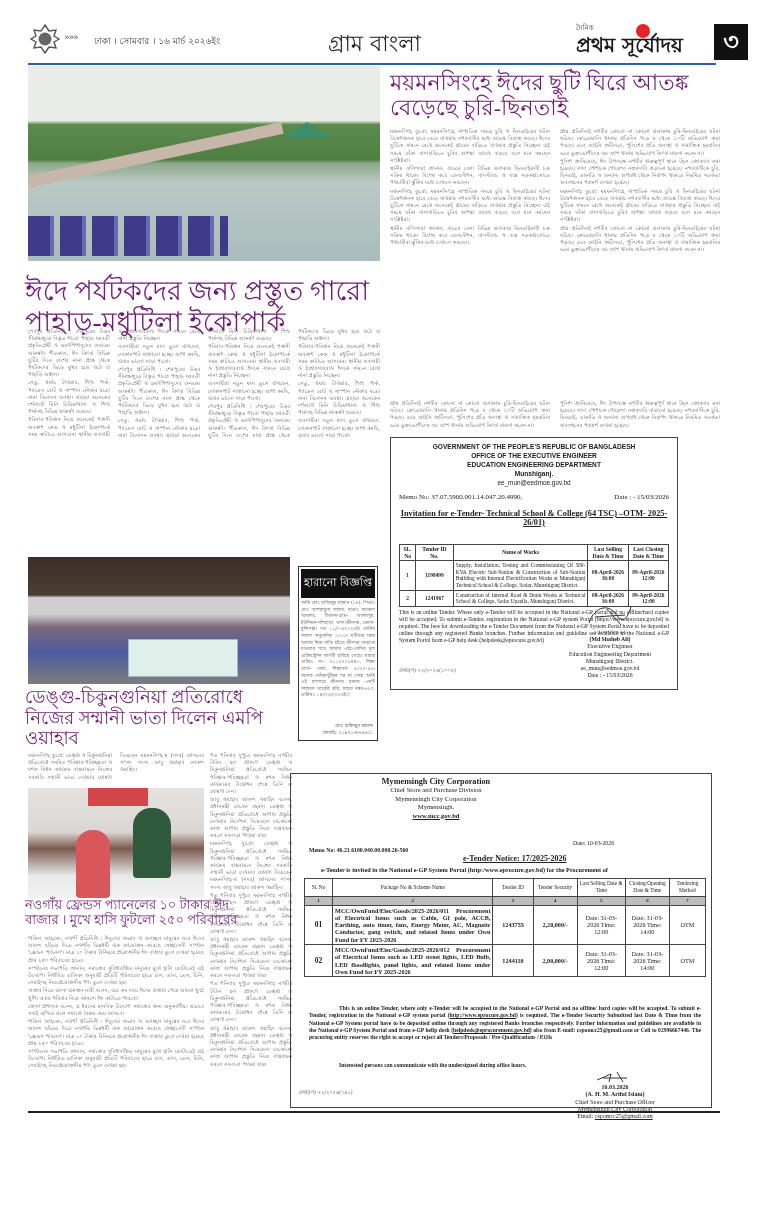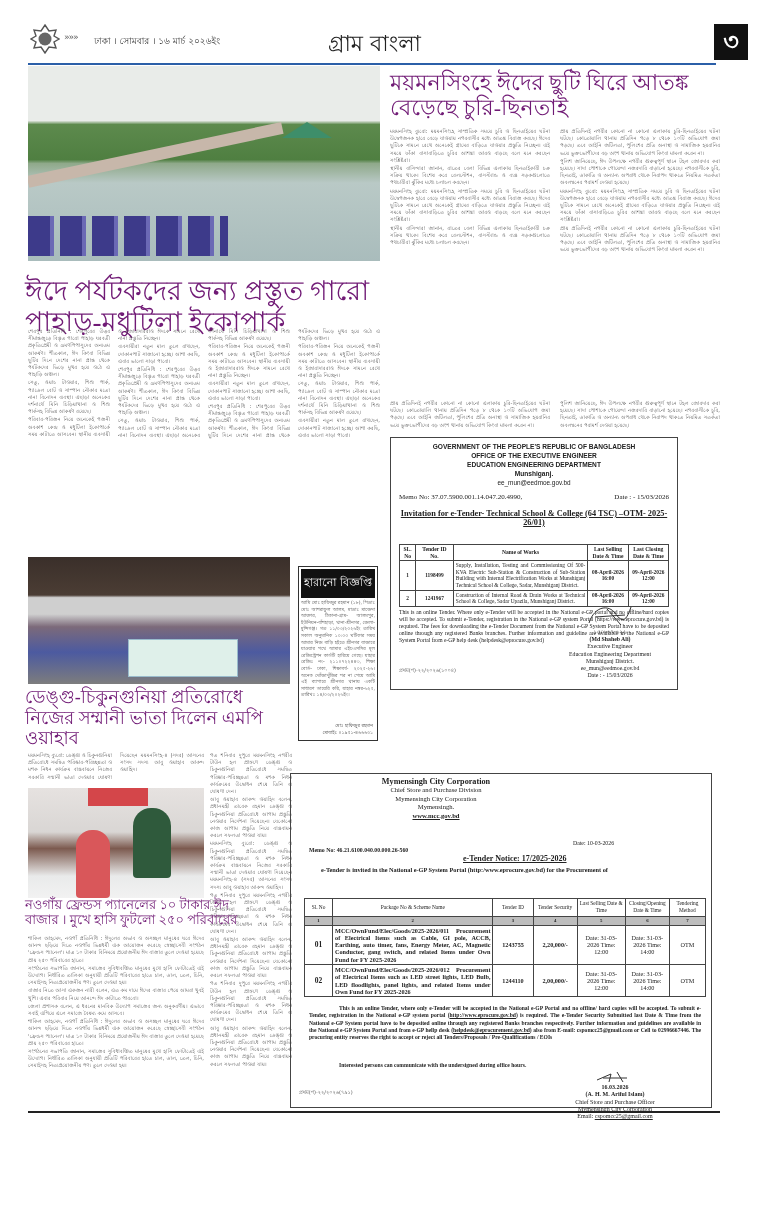--- a/index.html
+++ b/index.html
@@ -72,21 +72,21 @@
 
   
   .ad2 { position: absolute; left: 290px; top: 773px; width: 422px; height: 335px; border: 1px solid #444; padding: 4px 8px; font-family: "Liberation Serif", serif; color: #222; }
   .ad2 .org { text-align: center; font-size: 6.6px; line-height: 8.4px; margin-left: -130px; }
   .ad2 .org .n1 { font-weight: bold; font-size: 8.2px; }
   .ad2 .org .url { text-decoration: underline; font-weight: bold; }
   .ad2 .memo { position: absolute; left: 18px; top: 73px; font-size: 5.8px; font-weight: bold; }
   .ad2 .date { position: absolute; left: 282px; top: 66px; font-size: 5.8px; }
   .ad2 .notice-title { position: absolute; left: 172px; top: 80px; font-size: 8px; font-weight: bold; text-decoration: underline; }
   .ad2 .invite { position: absolute; left: 30px; top: 92px; font-size: 6.3px; font-weight: bold; }
-  table.t2 { position: absolute; left: 13px; top: 104px; width: 402px; border-collapse: collapse; font-size: 6.2px; line-height: 7.3px; margin-top: 20px; }
+  table.t2 { position: absolute; left: 13px; top: 104px; width: 402px; border-collapse: collapse; font-size: 6.2px; line-height: 7.3px; }
   table.t2 th, table.t2 td { border: 1px solid #444; padding: 1px 2px; text-align: center; vertical-align: middle; }
   table.t2 th { font-weight: normal; font-size: 5.4px; }
   table.t2 tr.nums td { background: #bdbdbd; font-size: 4.8px; font-weight: bold; padding: 0; height: 9px; }
   table.t2 td.pkg { text-align: justify; font-weight: bold; }
   table.t2 td.bold { font-weight: bold; }
   .ad2 .note { position: absolute; left: 18px; top: 231px; width: 392px; font-size: 5.6px; line-height: 7.3px; font-weight: bold; text-align: justify; text-indent: 30px; }
   .ad2 .note u { text-decoration: underline; }
   .ad2 .interested { position: absolute; left: 48px; top: 288px; font-size: 5.6px; font-weight: bold; }
   .ad2 .sig { position: absolute; right: 42px; top: 296px; width: 108px; text-align: center; font-size: 6px; line-height: 7.3px; }
   .ad2 .sig .name { font-weight: bold; }
@@ -99,20 +99,25 @@
 <body>
 
 <div class="masthead">
   <svg class="logo-star" viewBox="0 0 30 30">
     <polygon points="15,1 19,7 26,6 24,12 29,15 24,18 26,24 19,23 15,29 11,23 4,24 6,18 1,15 6,12 4,6 11,7" fill="none" stroke="#555" stroke-width="1.4"></polygon>
     <circle cx="15" cy="15" r="6.5" fill="#666"></circle>
   </svg>
   <span class="arrows">»»»</span>
   <span class="dateline">ঢাকা । সোমবার । ১৬ মার্চ ২০২৬ইং</span>
   <span class="section-title">গ্রাম বাংলা</span>
+  <div class="brand">
+    <span class="brand-small">দৈনিক</span>
+    <span class="brand-sun"></span>
+    <span class="brand-name">প্রথম সূর্যোদয়</span>
+  </div>
   <span class="page-no">৩</span>
 </div>
 <div class="top-rule"></div>
 
 <div class="photo photo-lake">
   <div class="lake-gazebo"></div>
   <div class="lake-bridge"></div>
   <div class="lake-drums"></div>
 </div>
 

